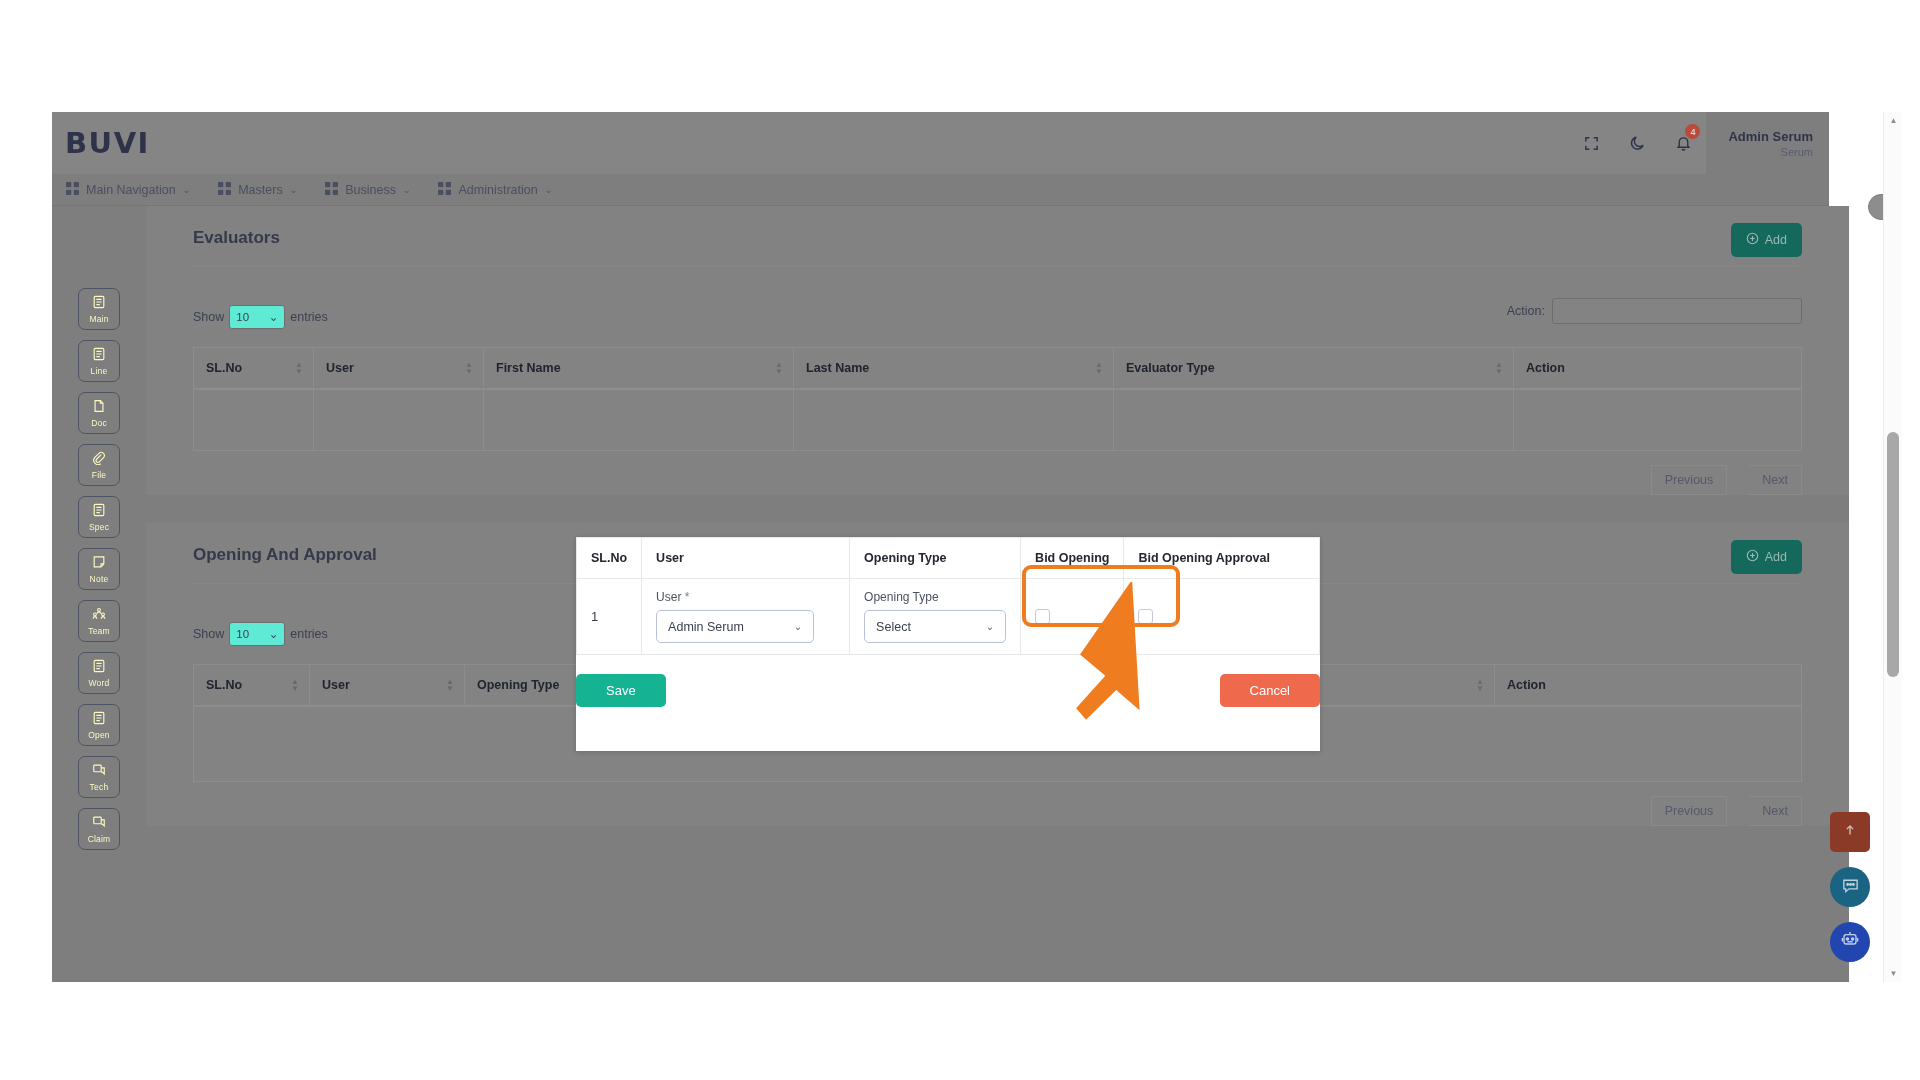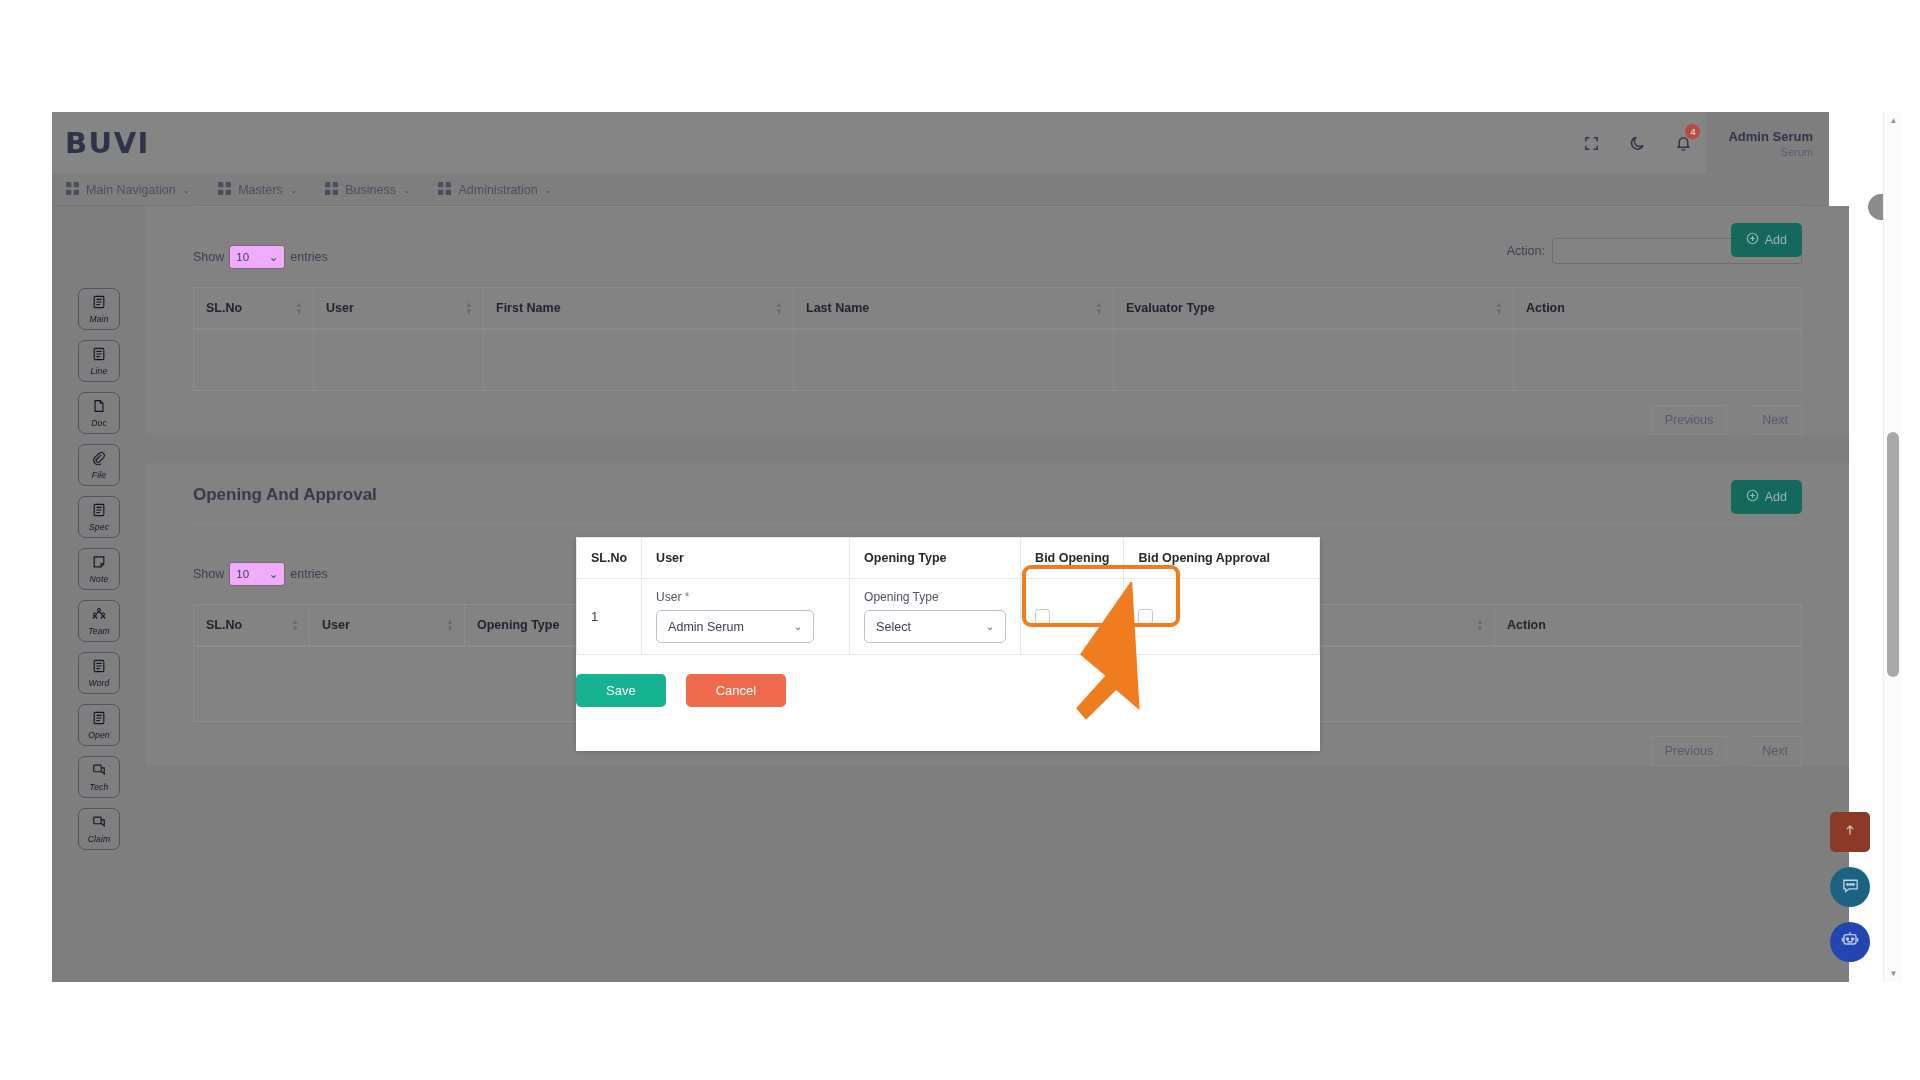--- a/index.html
+++ b/index.html
@@ -90,21 +90,21 @@
     position: absolute; left: 0; top: 94px;
     width: 94px; bottom: 0;
     background: #7e7e7e;
   }
   .rail-btn {
     width: 42px; height: 42px; margin: 10px auto;
     border: 1px solid #4e5466;
     border-radius: 7px;
     display: flex; flex-direction: column;
     align-items: center; justify-content: center;
-    color: #0f172a; gap: 1px; font-style: italic;
+    color: #fef9c3; gap: 1px;
   }
   .rail-btn .lbl { font-size: 8.5px; letter-spacing: .2px; }
 
   
   #content {
     position: absolute; left: 94px; top: 94px;
     right: 53px; bottom: 0;
     background: #7e7e7e;
     overflow: hidden;
   }
@@ -129,21 +129,21 @@
   .table-wrap { padding: 26px 47px 0 47px; }
   .tbl-controls {
     display: flex; align-items: center; justify-content: space-between;
     font-size: 12.5px; color: #3c4152; margin-bottom: 18px;
   }
   .len-sel {
     display: inline-flex; align-items: center; gap: 5px; margin-top: 12px;
   }
   .fake-select {
     border: 1px solid #6e6e6e; border-radius: 3px;
-    background: #f0abfc; color: #3c4152;
+    background: #5eead4; color: #3c4152;
     padding: 4px 6px; font-size: 11.5px;
     display: inline-flex; align-items: center; gap: 16px;
     min-width: 56px; justify-content: space-between;
   }
   .search-box {
     display: inline-flex; align-items: center; gap: 7px;
   }
   .search-input {
     width: 250px; height: 26px;
     border: 1px solid #6d6d6d; border-radius: 3px;
@@ -260,21 +260,21 @@
     width: 158px; height: 62px;
     border: 4px solid #f07c20;
     border-radius: 9px;
     pointer-events: none;
   }
   .cbx {
     width: 15px; height: 15px;
     border: 1px solid #c3c9d6; border-radius: 3px; background: #fff;
   }
   .m-actions {
-    display: flex; justify-content: flex-start; gap: 20px;
+    display: flex; justify-content: space-between; gap: 20px;
     padding: 19px 0 0 0;
   }
   .m-btn {
     border-radius: 5px; padding: 9px 30px;
     font-size: 13px; color: #ffffff;
   }
   #save-btn   { background: #15b392; }
   #cancel-btn { background: #ef6a4c; }
 
   
@@ -486,20 +486,21 @@
           <path d="M10.5 5.5h3.5v7l-2.2-2H10.5"></path>
         </svg>
       </span>
       <span class="lbl">Claim</span>
     </div>
   </div>
 
   <div id="content">
 
     <div class="card">
+      <div class="card-title">Evaluators</div>
       <div class="add-btn">
         <span>
           <svg width="13" height="13" viewBox="0 0 16 16" fill="none" stroke="currentColor" stroke-width="1.4">
             <circle cx="8" cy="8" r="6.4"></circle>
               <path d="M8 5v6M5 8h6"></path>
           </svg>
         </span>
         <span>Add</span>
       </div>
       <div class="card-hr"></div>

